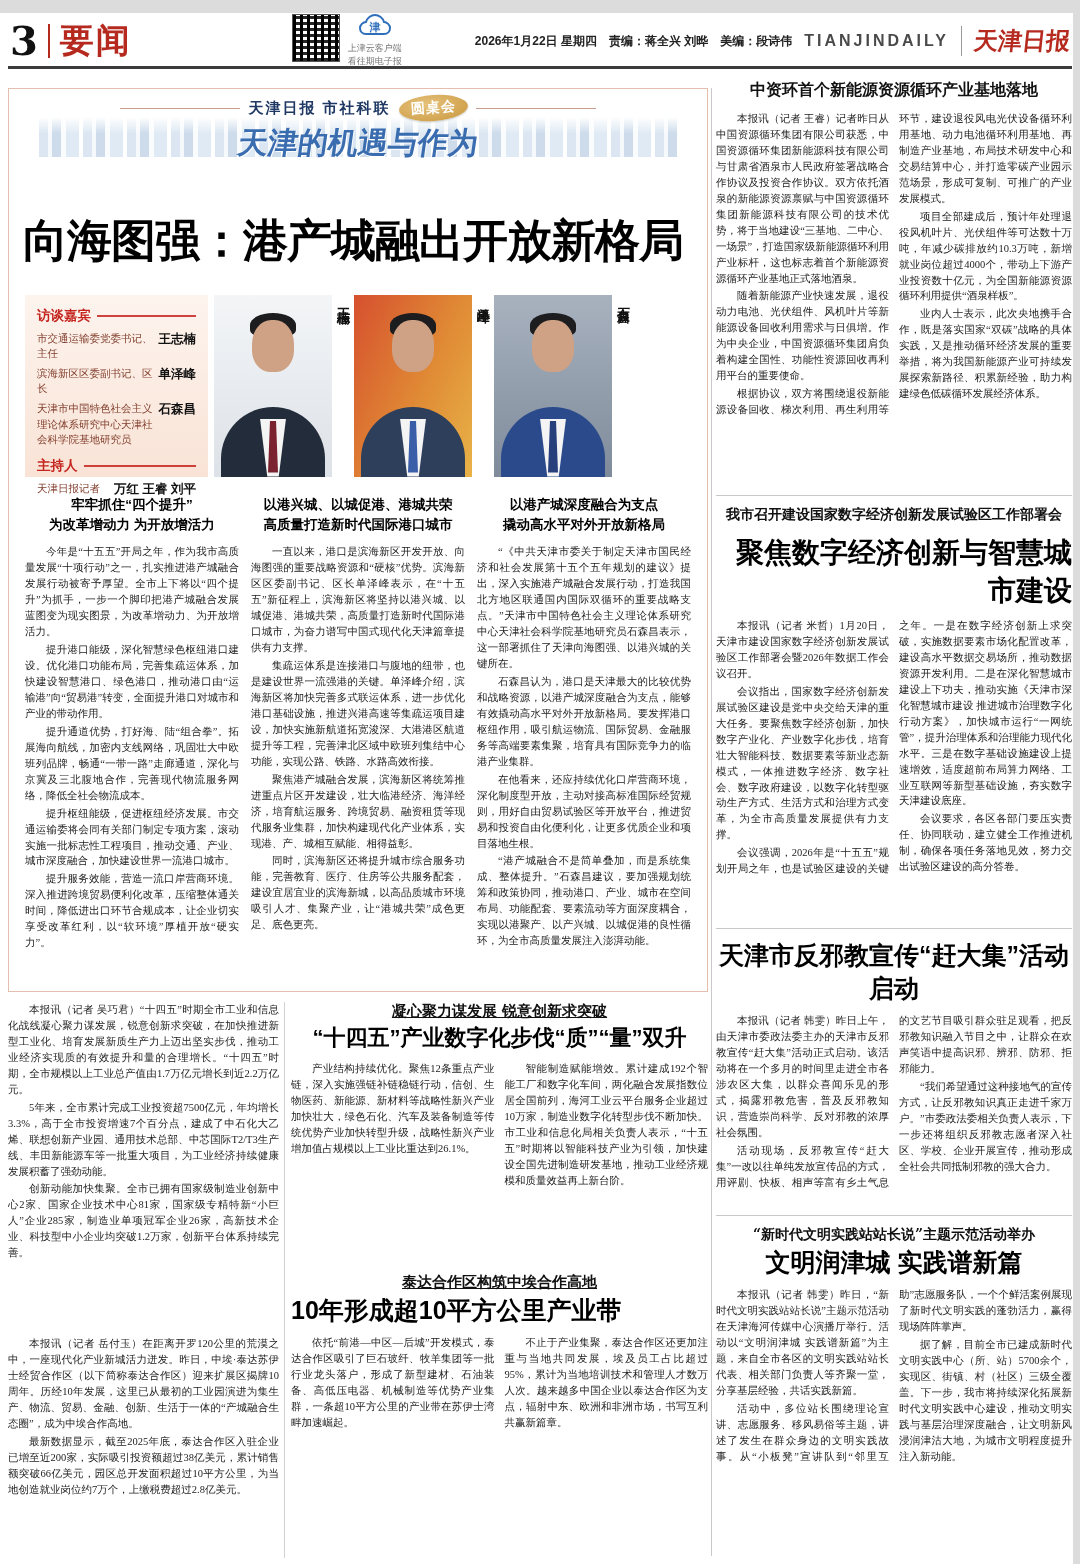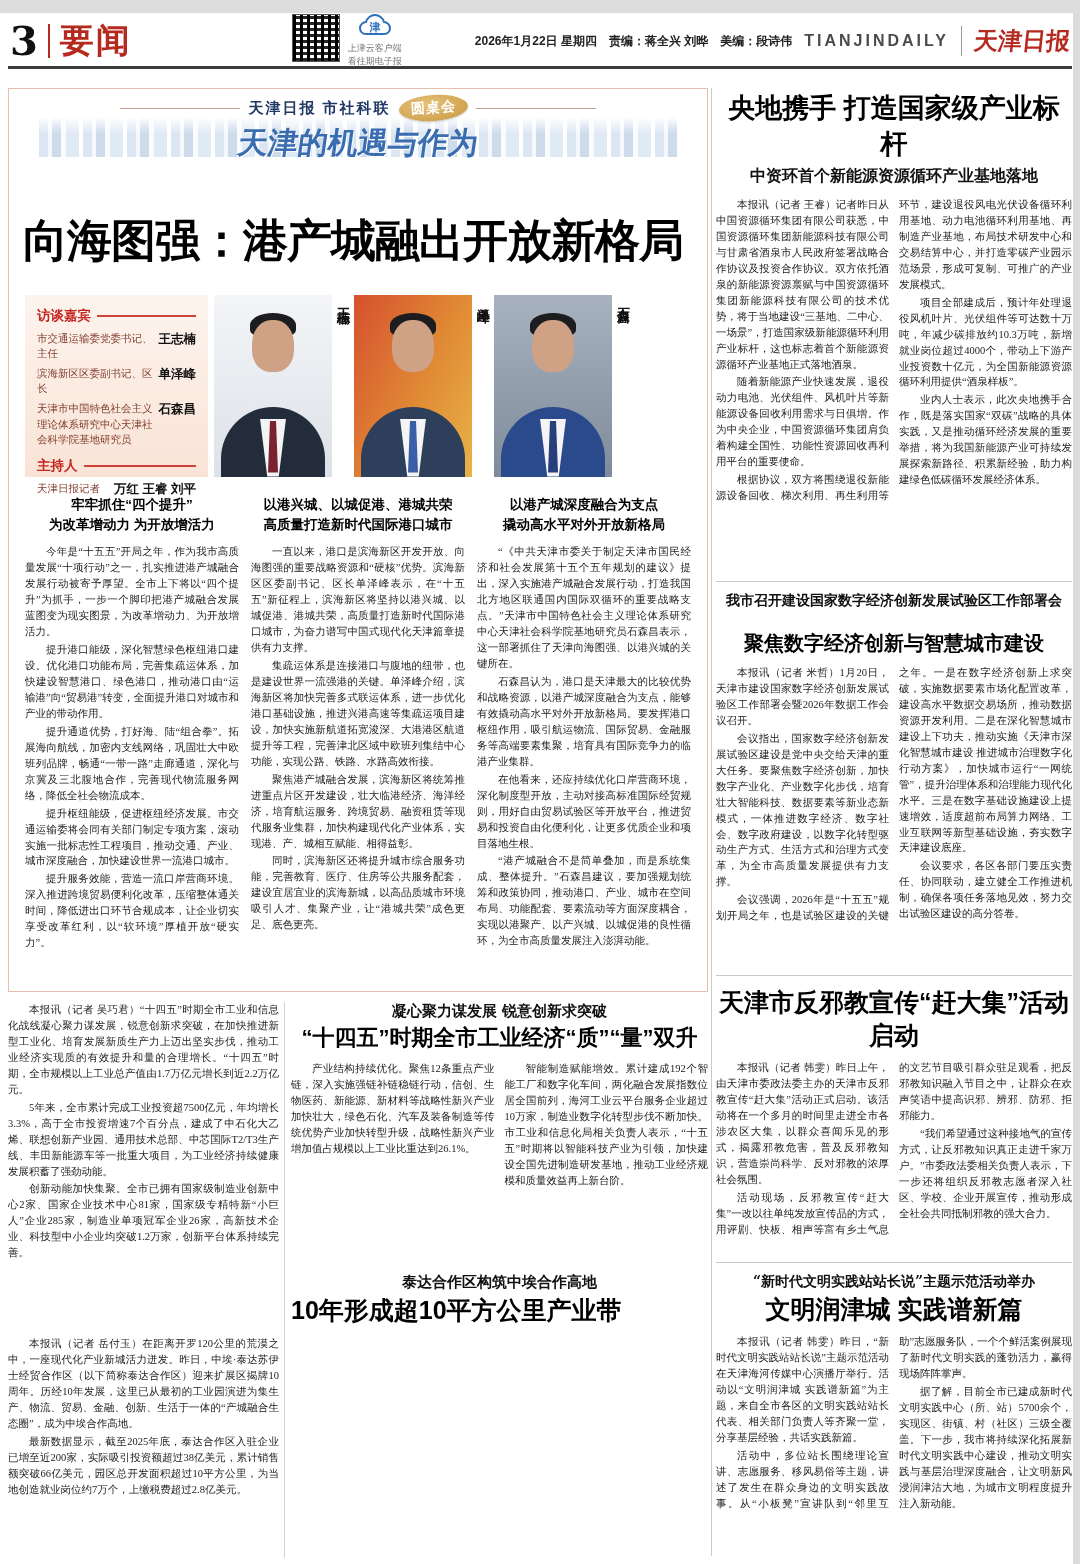--- a/index.html
+++ b/index.html
@@ -74,36 +74,36 @@
                font-family:"Liberation Sans",sans-serif;color:#000;}
   .body-txt p{font-size:10.5px;line-height:1.52;text-align:justify;text-indent:2em;margin:0 0 2px;color:#1c1c1c;}
   .fcol .body-txt{height:560px;overflow:hidden;}
 
   
   .right-col{position:absolute;left:716px;top:80px;width:356px;height:1480px;}
   .vrule-main{position:absolute;left:711px;top:88px;width:1px;height:1468px;background:#c9c9c9;}
   .r-head1{font-size:27px;font-weight:900;text-align:center;font-family:"Liberation Sans",sans-serif;margin:10px 0 4px;color:#000;}
   .r-sub1{font-size:16px;font-weight:900;text-align:center;margin:0 0 10px;color:#111;font-family:"DejaVu Serif",serif;}
   .kicker{font-size:14px;font-weight:900;text-align:center;margin:2px 0 2px;color:#111;font-family:"DejaVu Serif",serif;}
-  .r-head2{font-size:20px;font-weight:900;text-align:center;font-family:"Liberation Sans",sans-serif;margin:20px 0 8px;color:#000;}
+  .r-head2{font-size:28px;font-weight:900;text-align:right;font-family:"Liberation Sans",sans-serif;margin:10px 0 8px;color:#000;}
   .r-head3{font-size:25px;font-weight:900;text-align:center;font-family:"Liberation Sans",sans-serif;margin:8px 0 8px;color:#000;}
   .two-col{column-count:2;column-gap:10px;overflow:hidden;}
   .h-a1{height:374px;} .h-a2{height:300px;} .h-a3{height:192px;} .h-a4{height:290px;}
   .sep{border:0;border-top:1px solid #c8c8c8;margin:10px 0;}
 
   
   .bottom-left{position:absolute;left:8px;top:1002px;width:271px;height:556px;}
   .bl-block1{height:328px;overflow:hidden;}
   .bl-block2{height:222px;overflow:hidden;margin-top:6px;}
   .vrule-bl{position:absolute;left:284px;top:1002px;width:1px;height:556px;background:#d2d2d2;}
   .bottom-mid{position:absolute;left:291px;top:1002px;width:417px;height:556px;}
   .m-cols1{height:206px;} .m-cols2{height:164px;}
   .m-head1{font-size:22px;font-weight:900;text-align:center;font-family:"Liberation Sans",sans-serif;margin:2px 0 8px;color:#000;}
   .m-head2{font-size:25px;font-weight:900;font-family:"Liberation Sans",sans-serif;margin:2px 0 8px;color:#000;}
-  .m-kicker{font-size:15px;font-weight:900;text-align:center;margin:6px 0 2px;color:#111;font-family:"DejaVu Serif",serif;}
+  .m-kicker{font-size:15px;font-weight:900;text-align:center;margin:6px 0 2px;color:#111;font-family:"DejaVu Serif",serif;text-decoration:underline;}
 </style>
 </head>
 <body>
 
 <div class="page">
   <div class="top-strip"></div>
   <div class="right-strip"></div>
 
   <div class="hdr">
     <div class="pagenum">3</div>
@@ -231,21 +231,20 @@
           <p>“港产城融合不是简单叠加，而是系统集成、整体提升。”石森昌建议，要加强规划统筹和政策协同，推动港口、产业、城市在空间布局、功能配套、要素流动等方面深度耦合，实现以港聚产、以产兴城、以城促港的良性循环，为全市高质量发展注入澎湃动能。</p>
         </div>
       </div>
     </div>
   </section>
 
   <div class="vrule-main"></div>
 
   <aside class="right-col">
     <article>
-      <h2 class="r-head1">央地携手 打造国家级产业标杆</h2>
       <div class="r-sub1">中资环首个新能源资源循环产业基地落地</div>
       <div class="two-col h-a1 body-txt">
         <p>本报讯（记者 王睿）记者昨日从中国资源循环集团有限公司获悉，中国资源循环集团新能源科技有限公司与甘肃省酒泉市人民政府签署战略合作协议及投资合作协议。双方依托酒泉的新能源资源禀赋与中国资源循环集团新能源科技有限公司的技术优势，将于当地建设“三基地、二中心、一场景”，打造国家级新能源循环利用产业标杆，这也标志着首个新能源资源循环产业基地正式落地酒泉。</p>
         <p>随着新能源产业快速发展，退役动力电池、光伏组件、风机叶片等新能源设备回收利用需求与日俱增。作为中央企业，中国资源循环集团肩负着构建全国性、功能性资源回收再利用平台的重要使命。</p>
         <p>根据协议，双方将围绕退役新能源设备回收、梯次利用、再生利用等环节，建设退役风电光伏设备循环利用基地、动力电池循环利用基地、再制造产业基地，布局技术研发中心和交易结算中心，并打造零碳产业园示范场景，形成可复制、可推广的产业发展模式。</p>
         <p>项目全部建成后，预计年处理退役风机叶片、光伏组件等可达数十万吨，年减少碳排放约10.3万吨，新增就业岗位超过4000个，带动上下游产业投资数十亿元，为全国新能源资源循环利用提供“酒泉样板”。</p>
         <p>业内人士表示，此次央地携手合作，既是落实国家“双碳”战略的具体实践，又是推动循环经济发展的重要举措，将为我国新能源产业可持续发展探索新路径、积累新经验，助力构建绿色低碳循环发展经济体系。</p>
       </div>
     </article>
     <hr class="sep">
@@ -289,24 +288,28 @@
     <div class="bl-block2">
       <p>本报讯（记者 岳付玉）在距离开罗120公里的荒漠之中，一座现代化产业新城活力迸发。昨日，中埃·泰达苏伊士经贸合作区（以下简称泰达合作区）迎来扩展区揭牌10周年。历经10年发展，这里已从最初的工业园演进为集生产、物流、贸易、金融、创新、生活于一体的“产城融合生态圈”，成为中埃合作高地。</p>
       <p>最新数据显示，截至2025年底，泰达合作区入驻企业已增至近200家，实际吸引投资额超过38亿美元，累计销售额突破66亿美元，园区总开发面积超过10平方公里，为当地创造就业岗位约7万个，上缴税费超过2.8亿美元。</p>
     </div>
   </section>
   <div class="vrule-bl"></div>
 
   <section class="bottom-mid">
     <article>
       <div class="m-kicker" style="margin-top:0;">凝心聚力谋发展 锐意创新求突破</div>
-      <h2 class="m-head1">“十四五”时期全市工业经济“质”“量”双升</h2>
+      <h2 class="m-head1">“十四五”产业数字化步伐“质”“量”双升</h2>
       <div class="two-col m-cols1 body-txt">
         <p>产业结构持续优化。聚焦12条重点产业链，深入实施强链补链稳链行动，信创、生物医药、新能源、新材料等战略性新兴产业加快壮大，绿色石化、汽车及装备制造等传统优势产业加快转型升级，战略性新兴产业增加值占规模以上工业比重达到26.1%。</p>
         <p>智能制造赋能增效。累计建成192个智能工厂和数字化车间，两化融合发展指数位居全国前列，海河工业云平台服务企业超过10万家，制造业数字化转型步伐不断加快。市工业和信息化局相关负责人表示，“十五五”时期将以智能科技产业为引领，加快建设全国先进制造研发基地，推动工业经济规模和质量效益再上新台阶。</p>
       </div>
     </article>
     <article>
       <div class="m-kicker">泰达合作区构筑中埃合作高地</div>
       <h2 class="m-head2">10年形成超10平方公里产业带</h2>
+      <div class="two-col m-cols2 body-txt">
+        <p>依托“前港—中区—后城”开发模式，泰达合作区吸引了巨石玻纤、牧羊集团等一批行业龙头落户，形成了新型建材、石油装备、高低压电器、机械制造等优势产业集群，一条超10平方公里的产业带在苏伊士湾畔加速崛起。</p>
+        <p>不止于产业集聚，泰达合作区还更加注重与当地共同发展，埃及员工占比超过95%，累计为当地培训技术和管理人才数万人次。越来越多中国企业以泰达合作区为支点，辐射中东、欧洲和非洲市场，书写互利共赢新篇章。</p>
+      </div>
     </article>
   </section>
 </div>
 
 </body></html>

